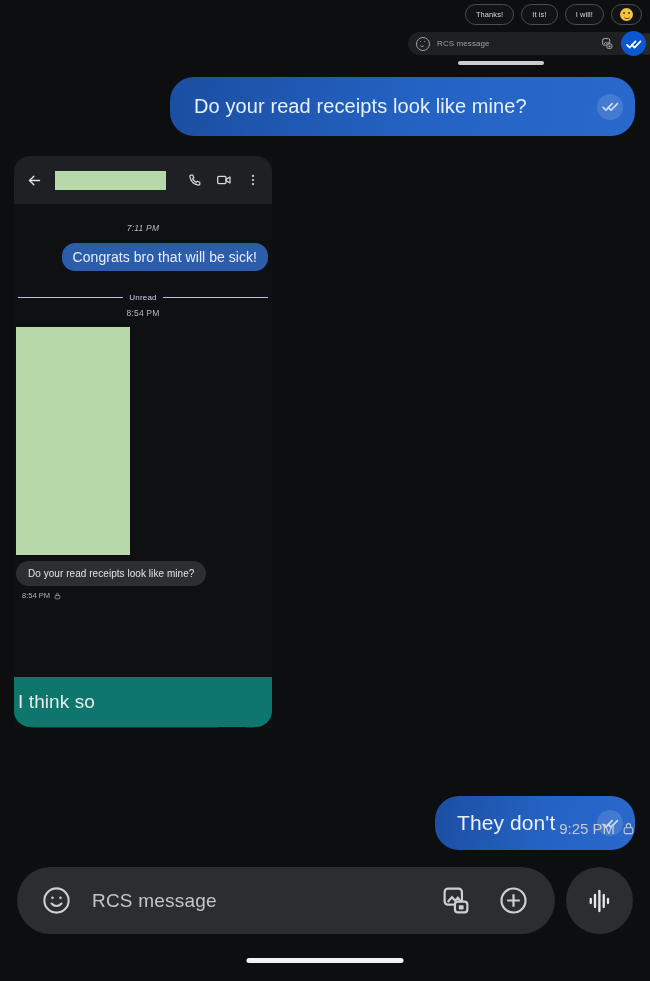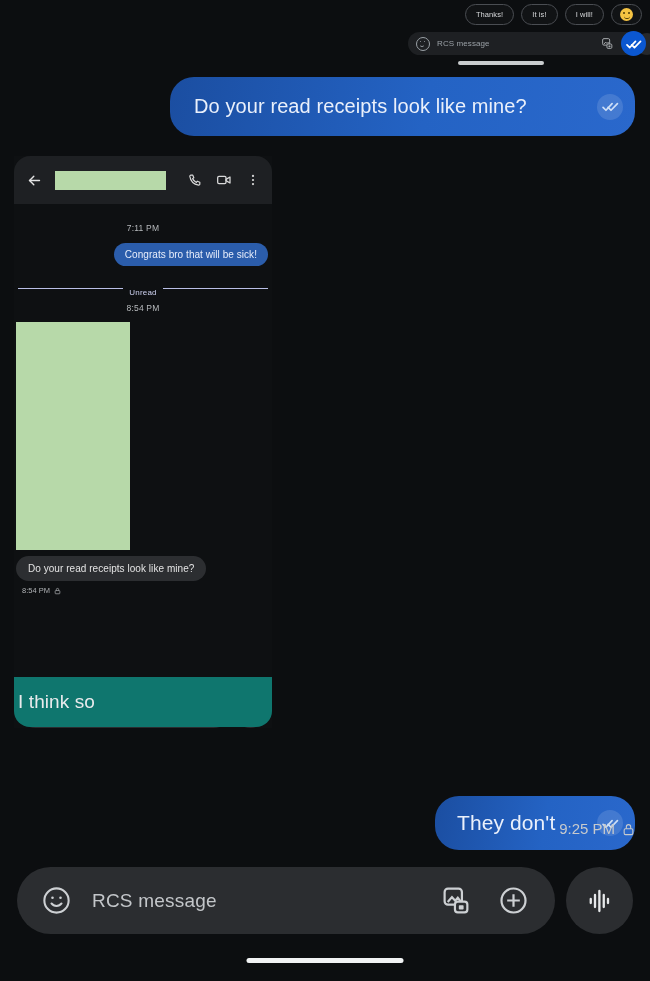--- a/index.html
+++ b/index.html
@@ -198,21 +198,21 @@
     padding: 0 12px 0 22px;
     justify-content: space-between;
   }
   #bubble-they .btext { font-size: 21px; }
 
   .ts-row {
     position: absolute;
     right: 15px;
     top: 820px;
     display: flex;
-    align-items: flex-end;
+    align-items: center;
     gap: 7px;
     font-size: 15px;
     color: #c7cacd;
   }
 
   
   .inner-shot {
     position: absolute;
     left: 14px;
     top: 156px;
@@ -254,30 +254,31 @@
   }
   .in-time {
     text-align: center;
     font-size: 8.5px;
     color: #b7babd;
     letter-spacing: .2px;
   }
   .in-bubble-out {
     background: #2b5dab;
     color: #e8eefb;
-    font-size: 10px;
+    font-size: 14px;
     border-radius: 13px;
     padding: 6px 11px;
     display: inline-block;
     white-space: nowrap;
     letter-spacing: .05px;
   }
   .in-row-right { text-align: right; padding-right: 4px; }
   .unread-row {
     display: flex;
+    align-items: center;
     gap: 6px;
     padding: 0 4px;
     color: #c8ccf2;
   }
   .unread-row .ln {
     flex: 1 1 auto;
     height: 1px;
     background: #b9bfe6;
   }
   .unread-row .lbl {
@@ -498,21 +499,21 @@
     <span class="hicon">
       <svg width="14" height="16" viewBox="0 0 24 24" fill="#e3e3e3">
         <circle cx="12" cy="5" r="1.9"></circle>
           <circle cx="12" cy="12" r="1.9"></circle>
           <circle cx="12" cy="19" r="1.9"></circle>
       </svg>
     </span>
   </div>
 
   <div class="inner-body">
-    <div class="in-time" style="margin-top:19px;">7:11 PM</div>
+    <div class="in-time" style="margin-top:19px;font-style:italic;">7:11 PM</div>
 
     <div class="in-row-right" style="margin-top:10px;">
       <span class="in-bubble-out">Congrats bro that will be sick!</span>
     </div>
 
     <div class="unread-row" style="margin-top:22px;">
       <span class="ln"></span>
       <span class="lbl">Unread</span>
       <span class="ln"></span>
     </div>

